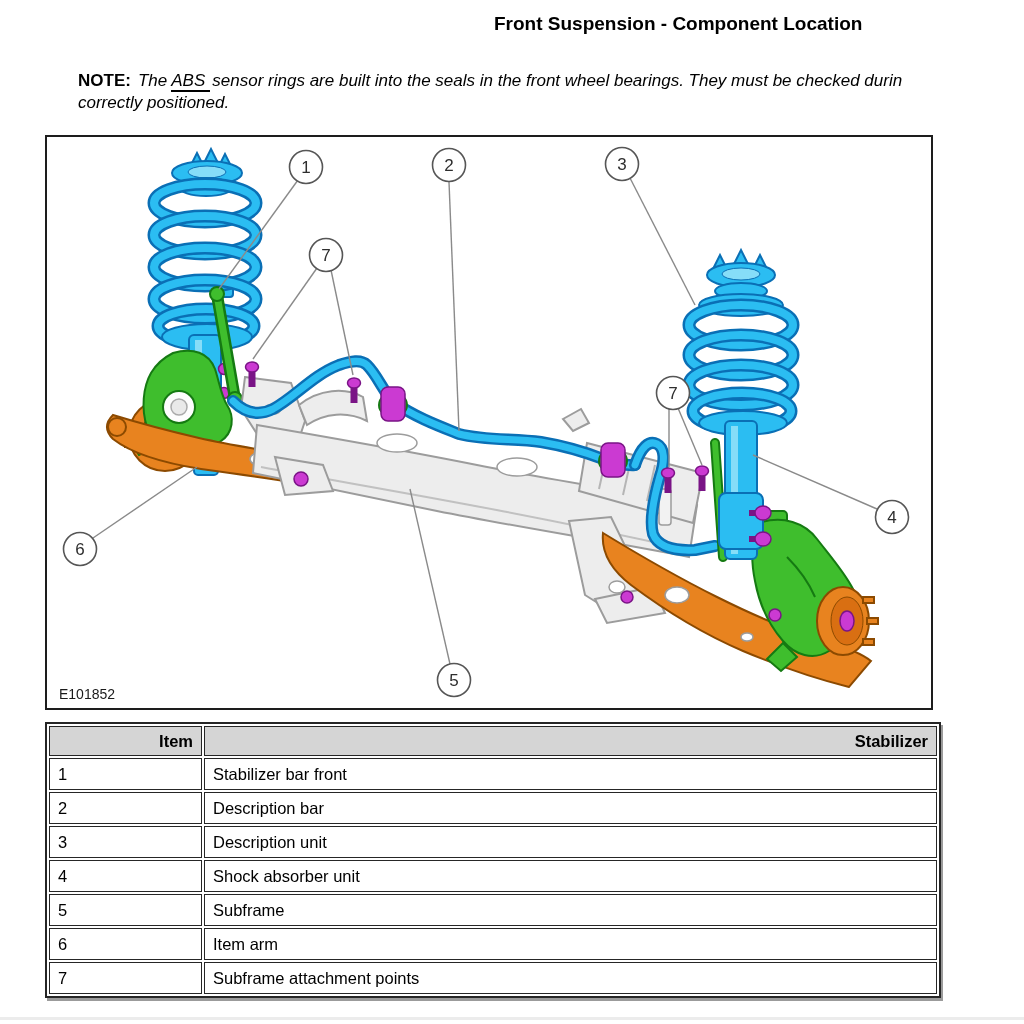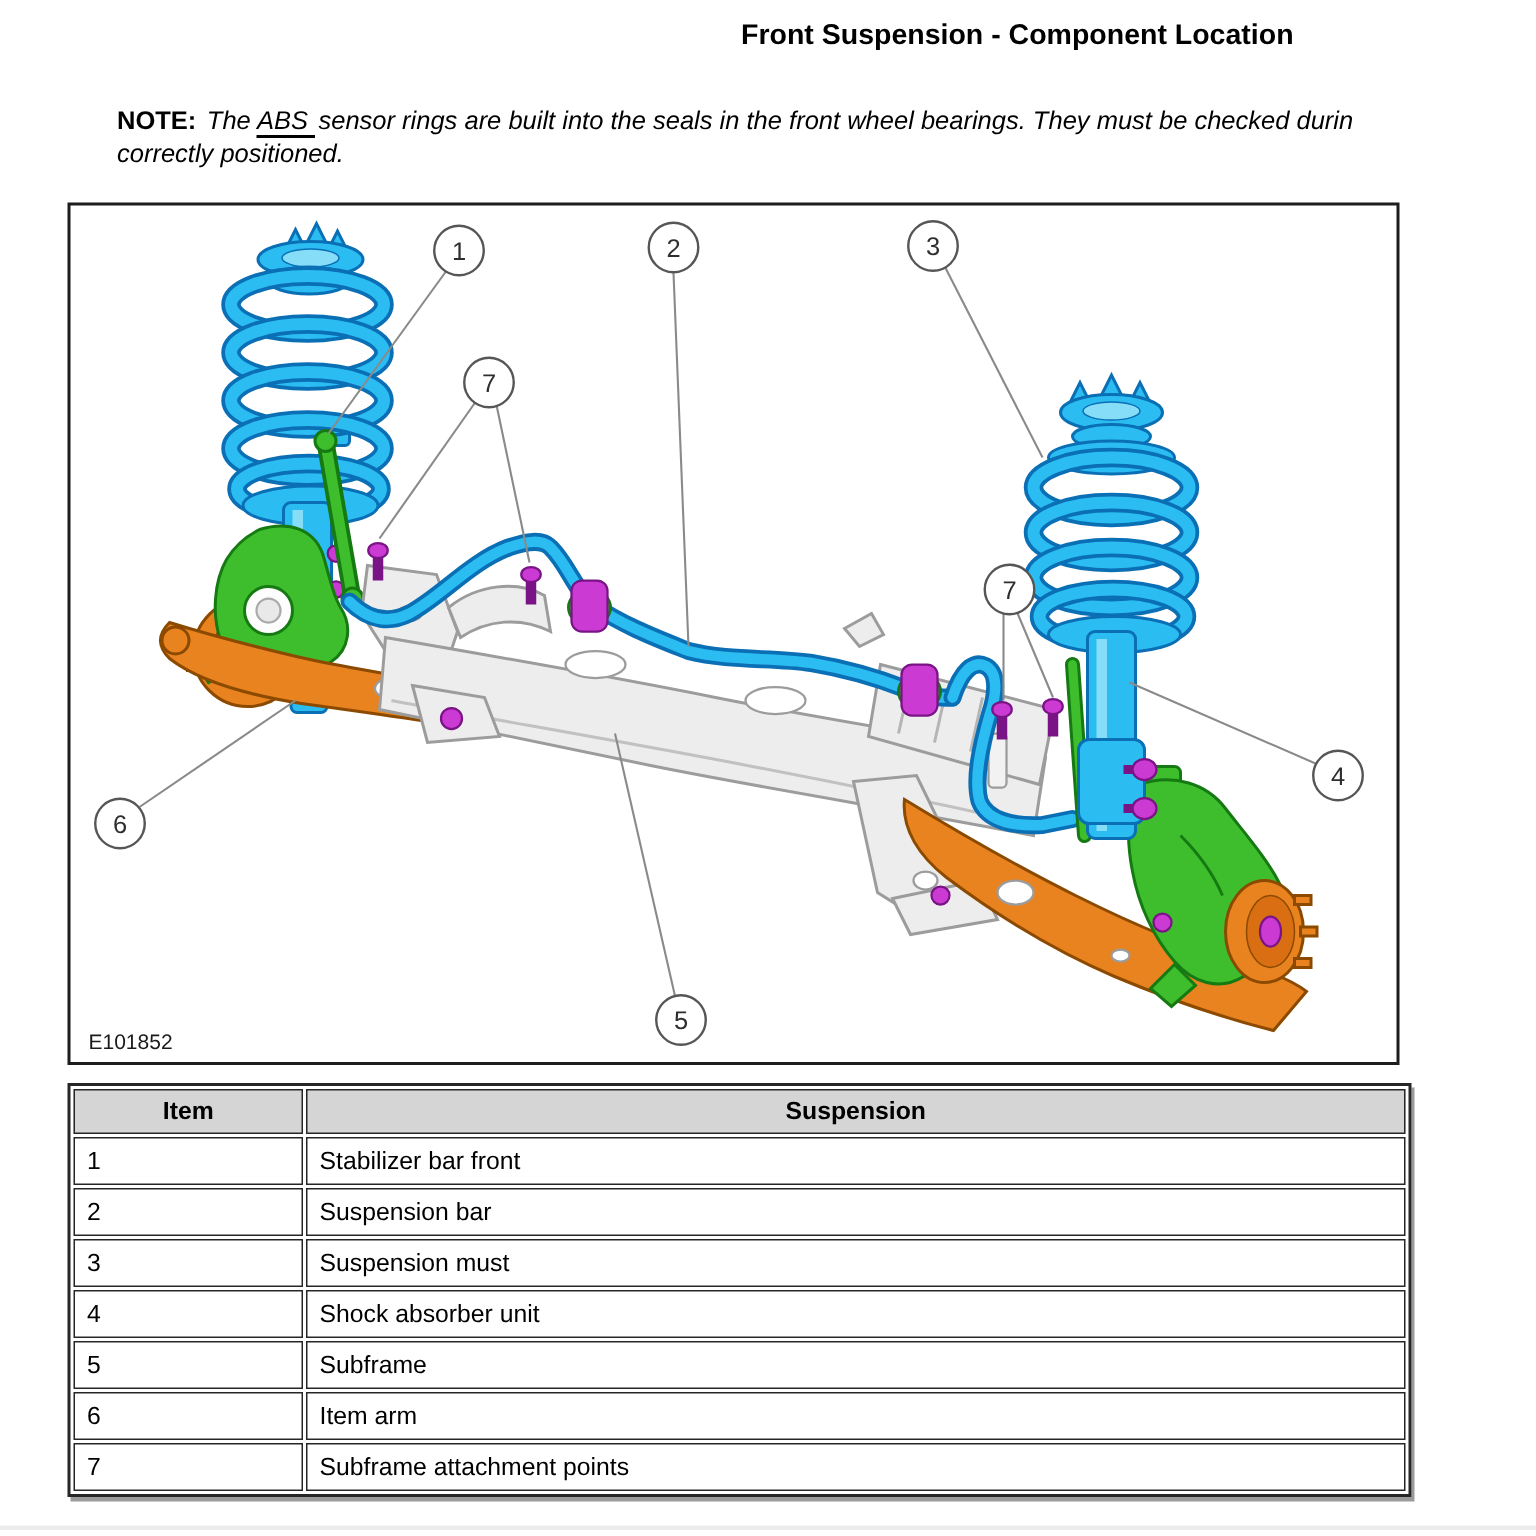--- a/index.html
+++ b/index.html
@@ -28,21 +28,21 @@
     position:absolute; left:45px; top:722px; width:896px;
     border-collapse:separate; border-spacing:2px;
     border:2px solid #262626; background:#ffffff;
     box-shadow:2px 3px 0 #9b9b9b; table-layout:fixed;
   }
   .comp-table th, .comp-table td {
     border:1px solid #262626; font-size:16.5px; padding:3px 8px;
     background:#ffffff; white-space:nowrap; overflow:hidden; vertical-align:middle;
   }
   .comp-table th {
-    background:#d5d5d5; font-weight:bold; text-align:center; height:30px;
+    background:#d5d5d5; font-weight:bold; text-align:right; height:30px;
   }
   .comp-table td { height:32px; text-align:left; }
   .col-item { width:153px; }
   .bottom-strip {
     position:absolute; left:0; top:1017px; width:1024px; height:3px; background:#ececec;
   }
 
   
   .cyan   { fill:#2BBDF2; stroke:#0A6FB5; stroke-width:2; }
   .cyan-hl{ fill:#86DDF8; stroke:none; }
@@ -291,35 +291,35 @@
   </div>
 
   <table class="comp-table">
     <colgroup>
         <col class="col-item">
         <col>
       </colgroup>
     <thead>
       <tr>
         <th>Item</th>
-        <th>Suspension</th>
+        <th>Stabilizer</th>
       </tr>
     </thead>
     <tbody>
       <tr>
         <td>1</td>
         <td>Stabilizer bar front</td>
       </tr>
       <tr>
         <td>2</td>
-        <td>Suspension bar</td>
+        <td>Description bar</td>
       </tr>
       <tr>
         <td>3</td>
-        <td>Suspension must</td>
+        <td>Description unit</td>
       </tr>
       <tr>
         <td>4</td>
         <td>Shock absorber unit</td>
       </tr>
       <tr>
         <td>5</td>
         <td>Subframe</td>
       </tr>
       <tr>

